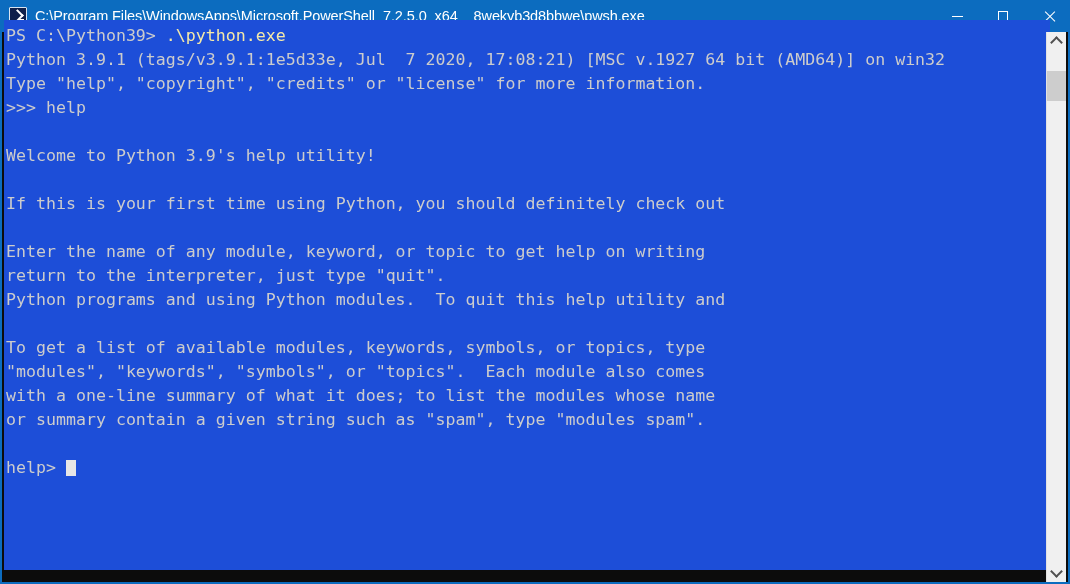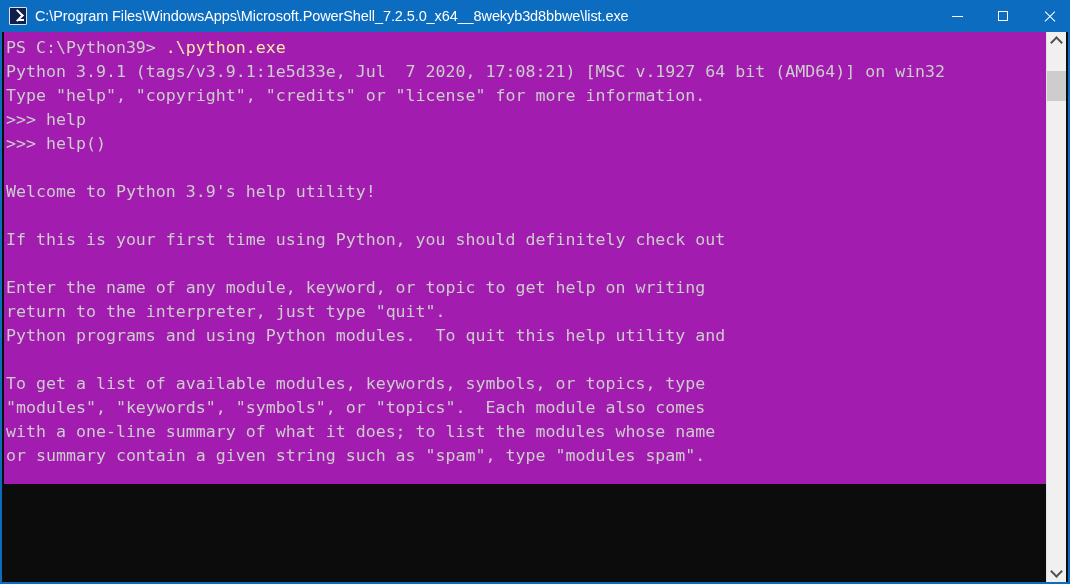--- a/index.html
+++ b/index.html
@@ -112,24 +112,24 @@
     width: 14px; height: 1.2px;
     background: #ffffff;
   }
   .win-btn .glyph-close:before { transform: rotate(45deg); }
   .win-btn .glyph-close:after  { transform: rotate(-45deg); }
 
   
   .term {
     position: absolute;
     left: 2px;
-    top: 32px;
+    top: 20px;
     width: 1046px;
-    height: 452px;
-    background: #a21caf;
+    height: 550px;
+    background: #1d4ed8;
     overflow: hidden;
   }
   .term-inner {
     position: absolute;
     left: 2px;
     top: 4px;
     width: 1044px;
   }
   .line {
     height: 24px;
@@ -194,41 +194,40 @@
 </head>
 <body>
 
 <div class="window">
 
   <div class="titlebar">
     <div class="title-icon">
       <div class="chev"></div>
       <div class="uline"></div>
     </div>
-    <div class="title-text">C:\Program Files\WindowsApps\Microsoft.PowerShell_7.2.5.0_x64__8wekyb3d8bbwe\list.exe</div>
+    <div class="title-text">C:\Program Files\WindowsApps\Microsoft.PowerShell_7.2.5.0_x64__8wekyb3d8bbwe\pwsh.exe</div>
     <div class="win-controls">
       <div class="win-btn">
         <div class="glyph-min"></div>
       </div>
       <div class="win-btn">
         <div class="glyph-max"></div>
       </div>
       <div class="win-btn">
         <div class="glyph-close"></div>
       </div>
     </div>
   </div>
 
   <div class="term">
     <div class="term-inner" id="term-inner">
         <div class="line"><span class="c-white">PS C:\Python39&gt; </span><span class="c-yellow">.\python.exe</span></div>
         <div class="line"><span class="c-white">Python 3.9.1 (tags/v3.9.1:1e5d33e, Jul  7 2020, 17:08:21) [MSC v.1927 64 bit (AMD64)] on win32</span></div>
         <div class="line"><span class="c-white">Type "help", "copyright", "credits" or "license" for more information.</span></div>
         <div class="line"><span class="c-white">&gt;&gt;&gt; help</span></div>
-        <div class="line"><span class="c-white">&gt;&gt;&gt; help()</span></div>
         <div class="line blank"></div>
         <div class="line"><span class="c-white">Welcome to Python 3.9's help utility!</span></div>
         <div class="line blank"></div>
         <div class="line"><span class="c-white">If this is your first time using Python, you should definitely check out</span></div>
         <div class="line blank"></div>
         <div class="line"><span class="c-white">Enter the name of any module, keyword, or topic to get help on writing</span></div>
         <div class="line"><span class="c-white">return to the interpreter, just type "quit".</span></div>
         <div class="line"><span class="c-white">Python programs and using Python modules.  To quit this help utility and</span></div>
         <div class="line blank"></div>
         <div class="line"><span class="c-white">To get a list of available modules, keywords, symbols, or topics, type</span></div>

